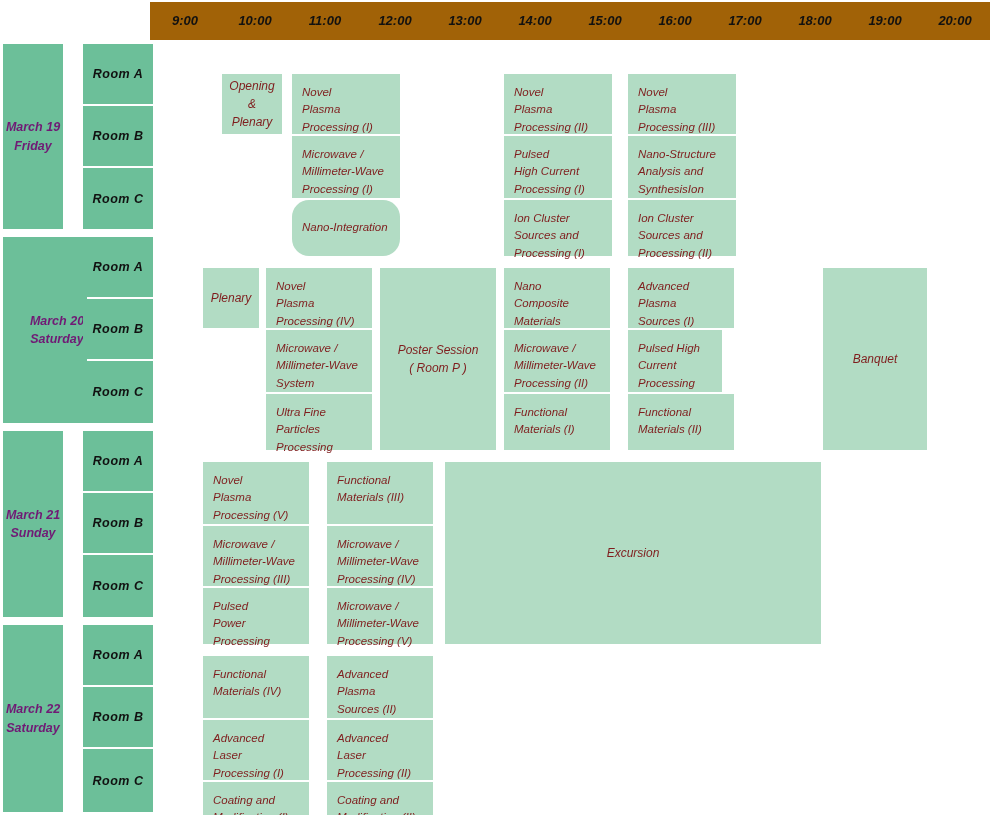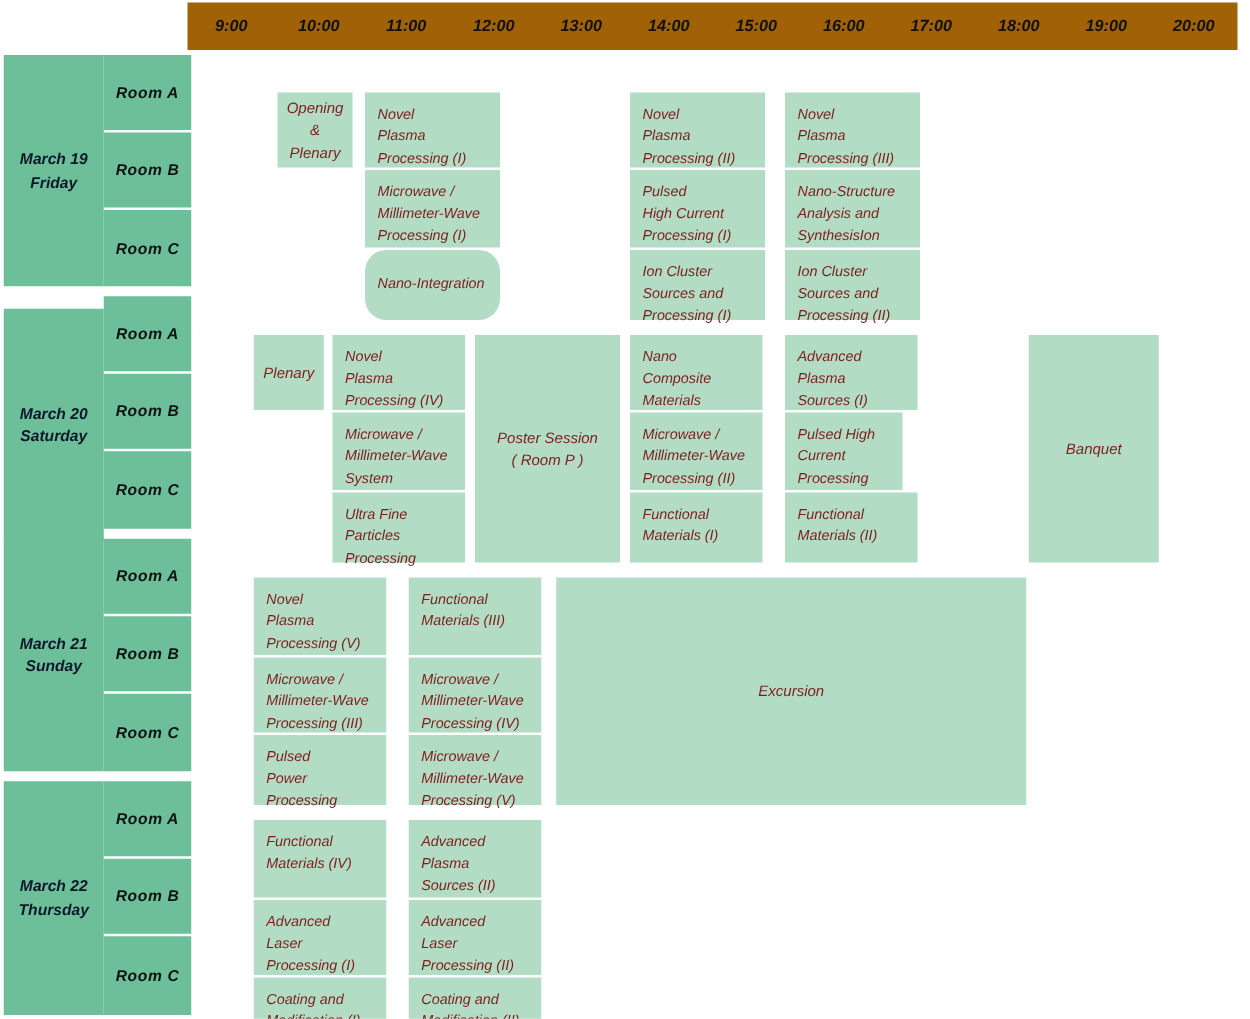--- a/index.html
+++ b/index.html
@@ -39,30 +39,30 @@
     font-weight: bold;
     font-style: italic;
     color: #111111;
     white-space: nowrap;
   }
 
   
   .day-cell {
     position: absolute;
     left: 3px;
-    width: 80px;
+    width: 60px;
     background: #6cbf99;
     display: flex;
     align-items: center;
     justify-content: center;
     text-align: center;
     font-size: 12.5px;
     font-weight: bold;
     font-style: italic;
-    color: #0f172a;
+    color: #701a75;
     line-height: 1.45;
   }
   .room-cell {
     position: absolute;
     left: 83px;
     width: 70px;
     background: #6cbf99;
     display: flex;
     align-items: center;
     justify-content: center;
@@ -123,32 +123,32 @@
       <div class="time-tick" style="left: 700px; width: 70px;">19:00</div>
       <div class="time-tick" style="left: 770px; width: 70px;">20:00</div>
     </div>
 
   <div id="label-column">
       <div class="day-cell" style="top: 44px; height: 185px; white-space: pre-line;">March 19
 Friday</div>
       <div class="room-cell" style="top: 44px; height: 60px;">Room  A</div>
       <div class="room-cell" style="top: 106px; height: 60px;">Room  B</div>
       <div class="room-cell" style="top: 168px; height: 61px;">Room  C</div>
-      <div class="day-cell" style="top: 247px; height: 186px; white-space: pre-line;">March 20
+      <div class="day-cell" style="top: 237px; height: 186px; white-space: pre-line; padding-left: 24px;">March 20
 Saturday</div>
       <div class="room-cell" style="top: 237px; height: 60px;">Room  A</div>
       <div class="room-cell" style="top: 299px; height: 60px;">Room  B</div>
       <div class="room-cell" style="top: 361px; height: 62px;">Room  C</div>
       <div class="day-cell" style="top: 431px; height: 186px; white-space: pre-line;">March 21
 Sunday</div>
       <div class="room-cell" style="top: 431px; height: 60px;">Room  A</div>
       <div class="room-cell" style="top: 493px; height: 60px;">Room  B</div>
       <div class="room-cell" style="top: 555px; height: 62px;">Room  C</div>
       <div class="day-cell" style="top: 625px; height: 187px; white-space: pre-line;">March 22
-Thursday</div>
+Saturday</div>
       <div class="room-cell" style="top: 625px; height: 60px;">Room  A</div>
       <div class="room-cell" style="top: 687px; height: 60px;">Room  B</div>
       <div class="room-cell" style="top: 749px; height: 63px;">Room  C</div>
     </div>
 
   <div id="session-layer">
       <div class="session center" style="left: 222px; top: 46px; width: 60px; height: 60px;">Opening
 &amp;
 Plenary</div>
       <div class="session" style="left: 292px; top: 46px; width: 108px; height: 60px;">Novel

